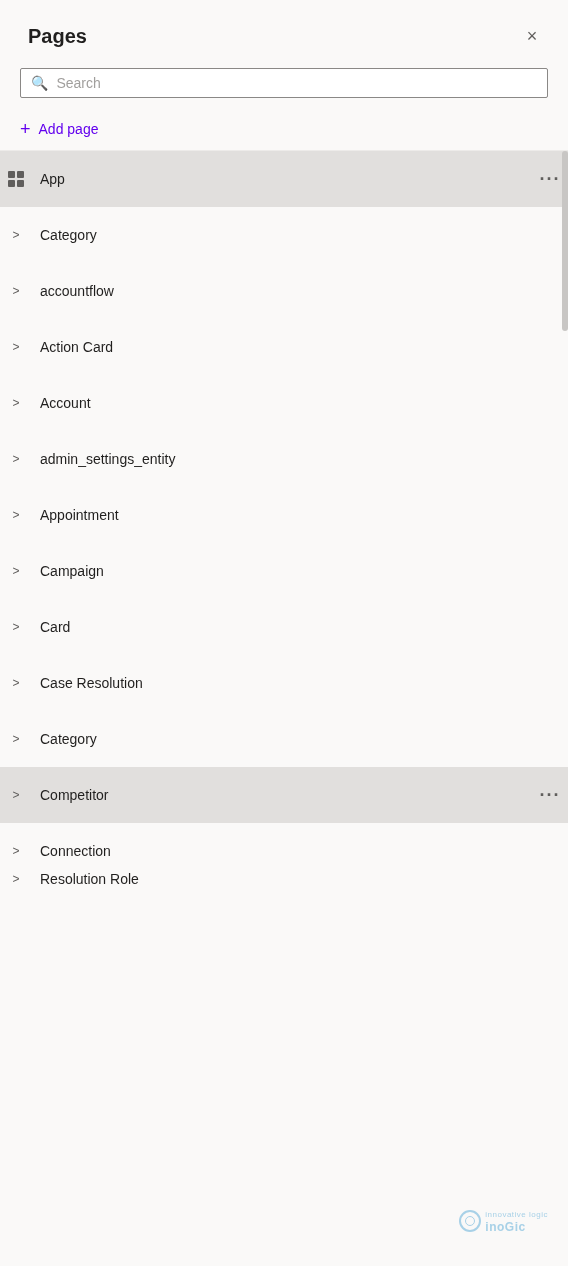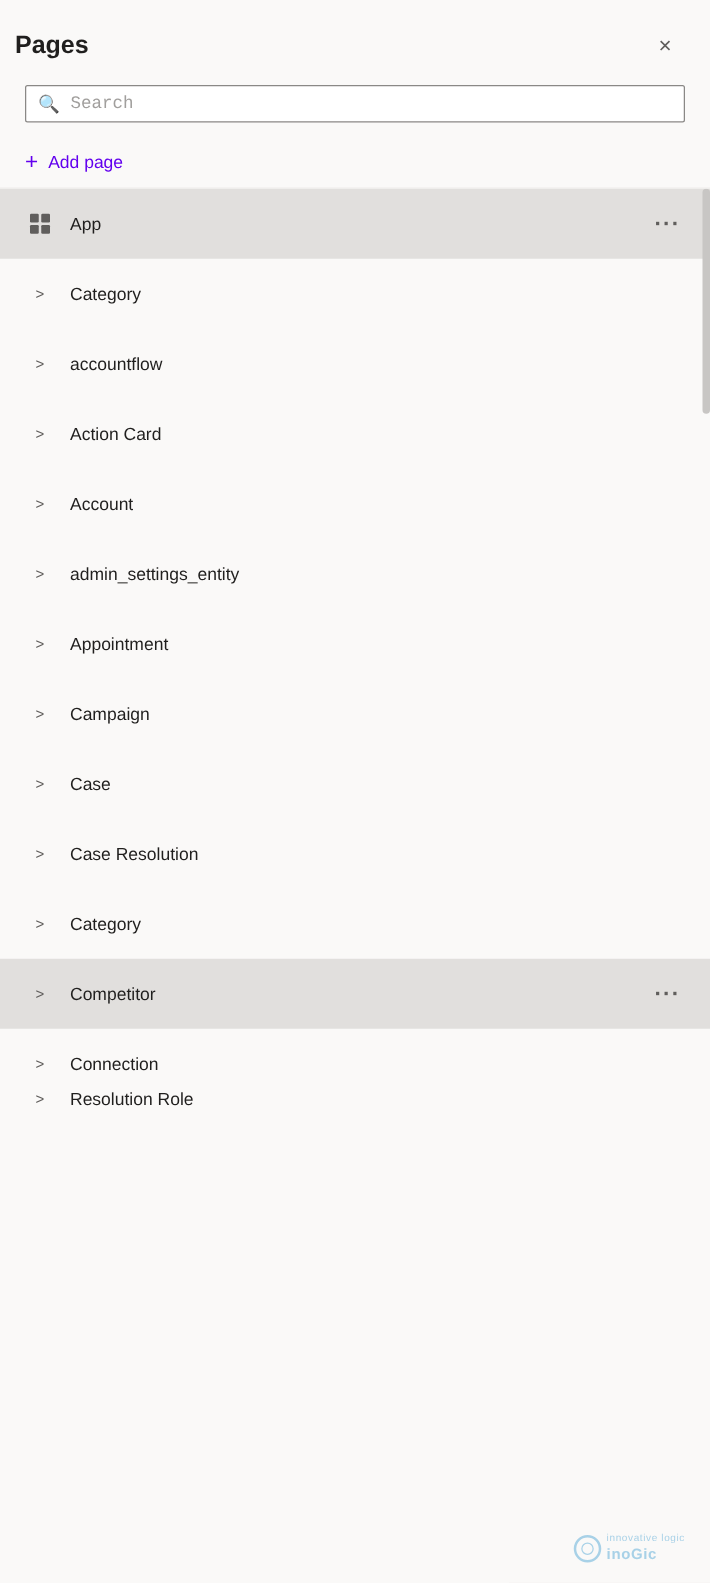--- a/index.html
+++ b/index.html
@@ -23,21 +23,21 @@
       background: #faf9f8;
       display: flex;
       flex-direction: column;
       position: relative;
     }
 
     .panel-header {
       display: flex;
       align-items: center;
       justify-content: space-between;
-      padding: 20px 20px 16px 12px;
+      padding: 20px 20px 16px 28px;
       background: #faf9f8;
     }
 
     .panel-title {
       font-size: 20px;
       font-weight: 600;
       color: #201f1e;
     }
 
     .close-btn {
@@ -75,21 +75,21 @@
       flex-shrink: 0;
     }
 
     .search-input {
       border: none;
       outline: none;
       background: transparent;
       font-size: 14px;
       color: #201f1e;
       flex: 1;
-      font-family: Liberation Mono, monospace;
+      font-family: Liberation Sans, sans-serif;
     }
 
     .search-input::placeholder {
       color: #a19f9d;
     }
 
     .add-page-btn {
       display: flex;
       align-items: center;
       gap: 8px;
@@ -133,21 +133,21 @@
       top: 0;
       width: 6px;
       height: 180px;
       background: #c8c6c4;
       border-radius: 3px;
     }
 
     .list-item {
       display: flex;
       align-items: center;
-      padding: 0 20px;
+      padding: 0 4px;
       height: 56px;
       cursor: pointer;
       position: relative;
     }
 
     .list-item.active {
       background: #e1dfdd;
     }
 
     .list-item.highlighted {
@@ -207,26 +207,26 @@
       height: 16px;
     }
 
     .app-grid div {
       background: #605e5c;
       border-radius: 1px;
     }
 
     .footer-logo {
       position: absolute;
-      bottom: 16px;
+      bottom: 32px;
       right: 20px;
       font-size: 11px;
       color: #a8d1e7;
       display: flex;
-      align-items: flex-end;
+      align-items: flex-start;
       gap: 4px;
     }
 
     .logo-circle {
       width: 22px;
       height: 22px;
       border-radius: 50%;
       border: 2px solid #a8d1e7;
       display: flex;
       align-items: center;
@@ -350,21 +350,21 @@
       <div class="item-icon">
         <span class="chevron-icon">&gt;</span>
       </div>
       <span class="item-label">Campaign</span>
     </div>
 
     <div class="list-item">
       <div class="item-icon">
         <span class="chevron-icon">&gt;</span>
       </div>
-      <span class="item-label">Case</span>
+      <span class="item-label">Card</span>
     </div>
 
     <div class="list-item">
       <div class="item-icon">
         <span class="chevron-icon">&gt;</span>
       </div>
       <span class="item-label">Case Resolution</span>
     </div>
 
     <div class="list-item">

